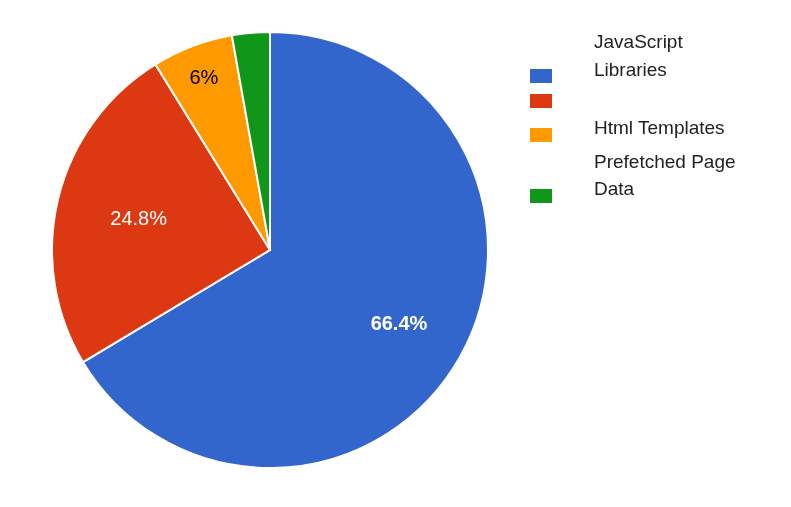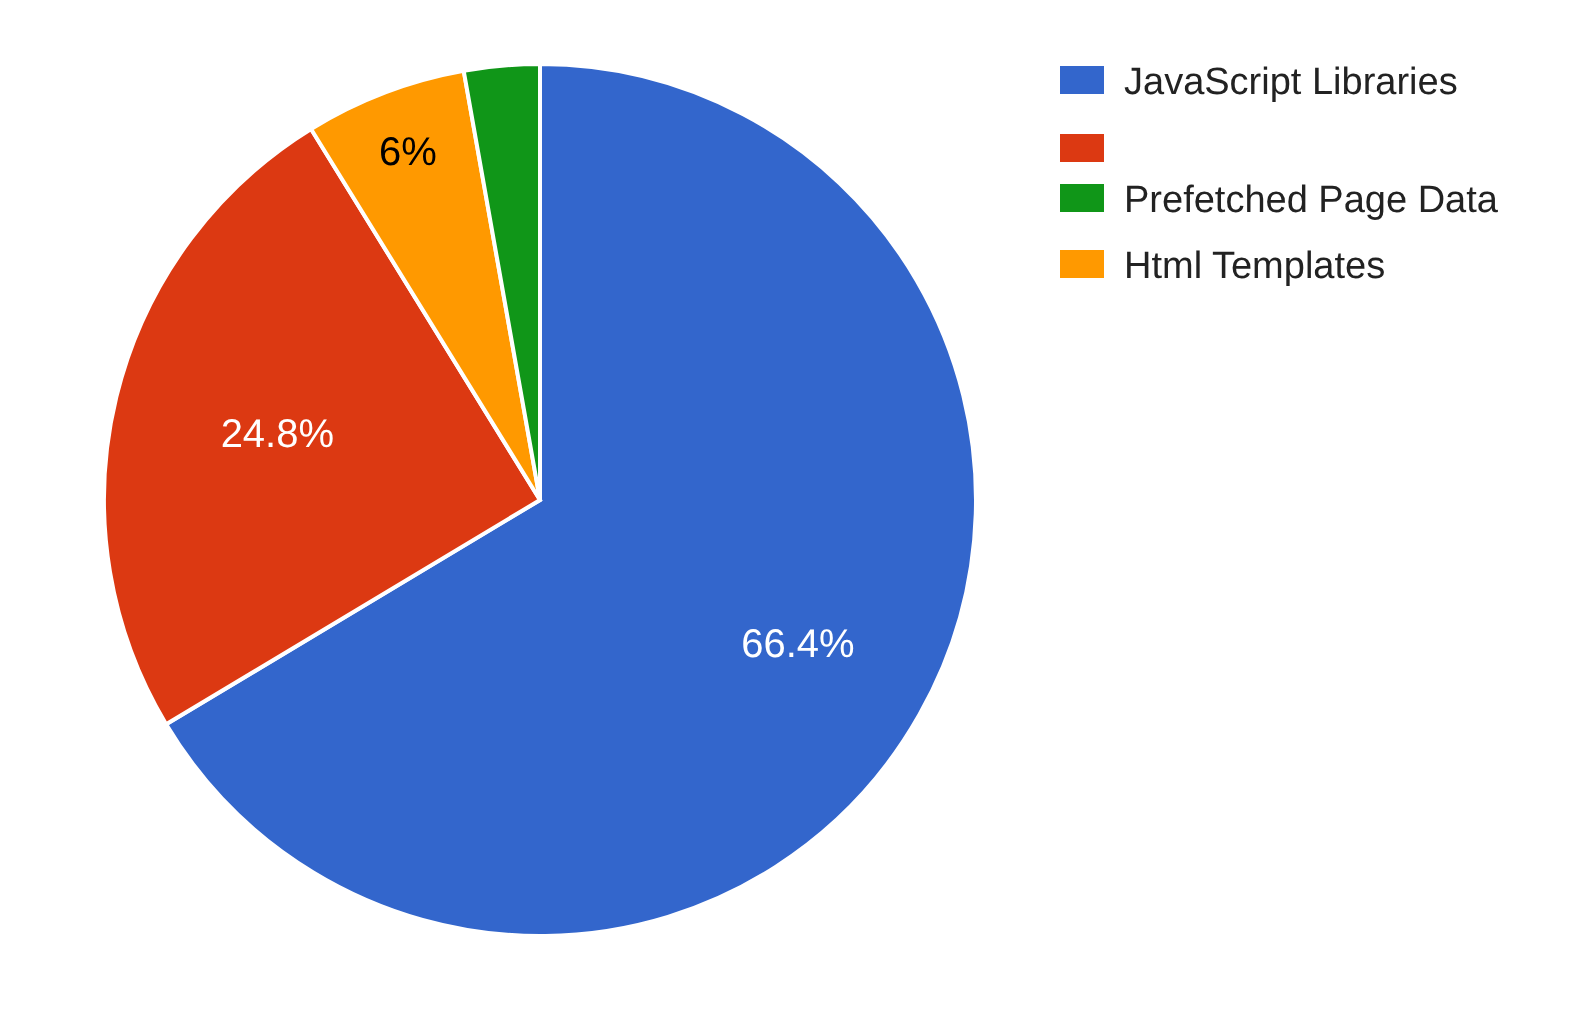--- a/index.html
+++ b/index.html
@@ -20,23 +20,24 @@
   .legend {
     position: absolute;
     left: 530px;
     top: 28px;
     font-size: 19px;
     color: #222;
     line-height: 1.45;
   }
   .legend-item {
     display: flex;
-    align-items: flex-start;
+    align-items: flex-end;
     margin-bottom: 6px;
     max-width: 230px;
+    gap: 32px;
   }
   .swatch {
     width: 22px;
     height: 14px;
     margin-top: 5px;
     margin-right: 10px;
     flex-shrink: 0;
   }
   .slice-label {
     position: absolute;
@@ -49,31 +50,31 @@
 </head>
 <body>
 
 <div class="chart-area">
   <svg id="pie-svg" width="460" height="460" viewBox="0 0 460 460">
       <path d="M 230 230 L 230 12 A 218 218 0 1 1 43.05918894978379 342.1478183643684 Z" fill="#3366cc" stroke="#fff" stroke-width="2"></path>
       <path d="M 230 230 L 43.05918894978379 342.1478183643684 A 218 218 0 0 1 115.51193066843763 44.483202968757126 Z" fill="#dc3912" stroke="#fff" stroke-width="2"></path>
       <path d="M 230 230 L 115.51193066843763 44.483202968757126 A 218 218 0 0 1 191.84497314339004 15.3649750726332 Z" fill="#ff9900" stroke="#fff" stroke-width="2"></path>
       <path d="M 230 230 L 191.84497314339004 15.3649750726332 A 218 218 0 0 1 230.00000000000014 12 Z" fill="#109618" stroke="#fff" stroke-width="2"></path>
     </svg>
-<span class="slice-label" style="left: 358.996px; top: 303.042px; color: rgb(255, 255, 255);">66.4%</span><span class="slice-label" style="left: 98.6743px; top: 198.035px; color: rgb(255, 255, 255);">24.8%</span><span class="slice-label" style="left: 163.957px; top: 56.8688px;">6%</span></div>
+<span class="slice-label" style="left: 358.996px; top: 303.042px; color: rgb(255, 255, 255); font-weight: bold;">66.4%</span><span class="slice-label" style="left: 98.6743px; top: 198.035px; color: rgb(255, 255, 255);">24.8%</span><span class="slice-label" style="left: 163.957px; top: 56.8688px;">6%</span></div>
 
 <div class="legend" id="legend">
     <div class="legend-item">
       <div class="swatch" style="background: rgb(51, 102, 204);"></div>
       <div>JavaScript Libraries</div>
     </div>
     <div class="legend-item">
       <div class="swatch" style="background: rgb(220, 57, 18);"></div>
     </div>
     <div class="legend-item">
+      <div class="swatch" style="background: rgb(255, 153, 0);"></div>
+      <div>Html Templates</div>
+    </div>
+    <div class="legend-item">
       <div class="swatch" style="background: rgb(16, 150, 24);"></div>
       <div>Prefetched Page Data</div>
-    </div>
-    <div class="legend-item">
-      <div class="swatch" style="background: rgb(255, 153, 0);"></div>
-      <div>Html Templates</div>
     </div>
   </div>
 
 </body></html>

